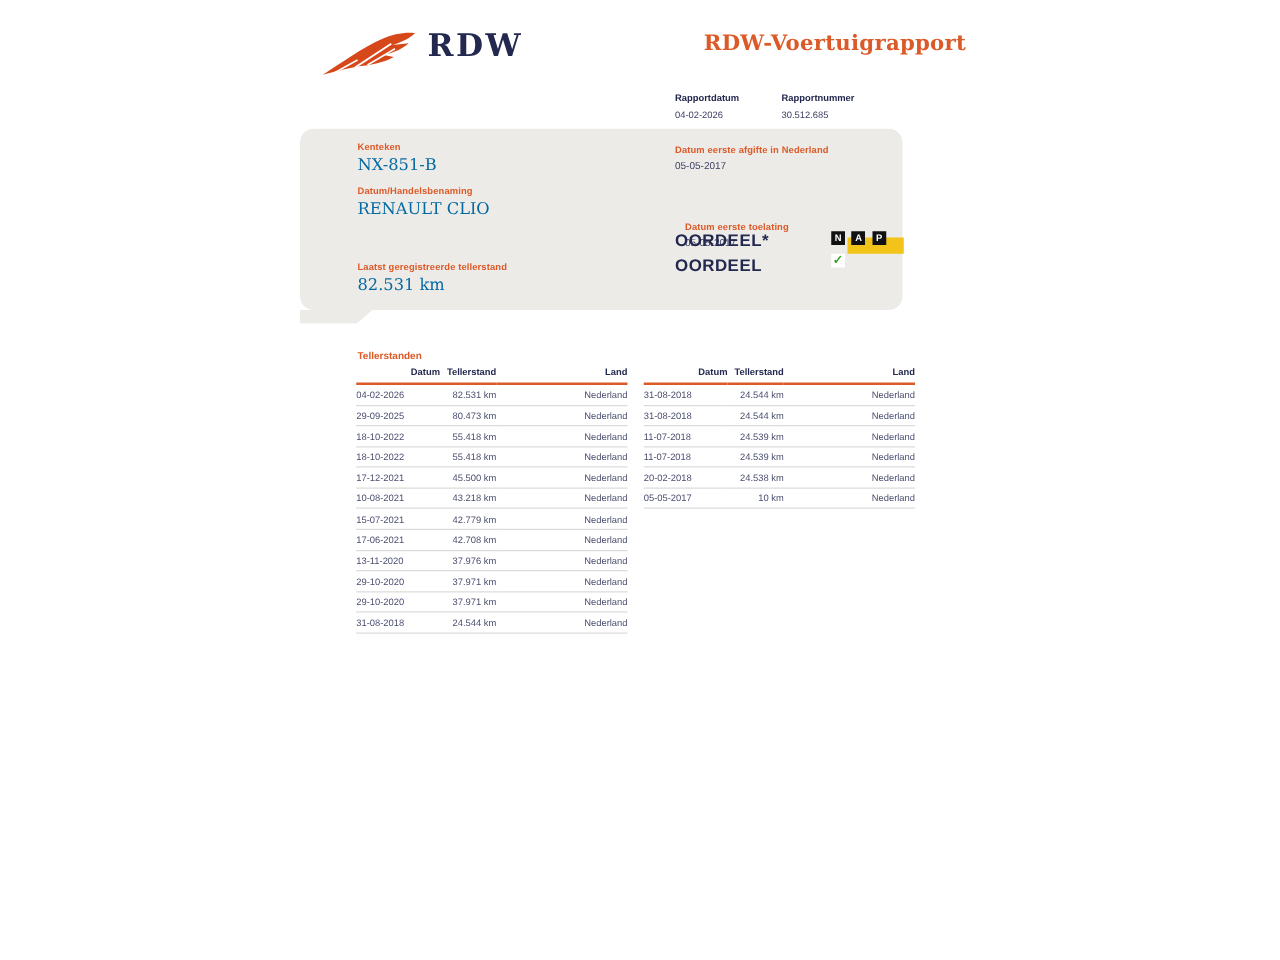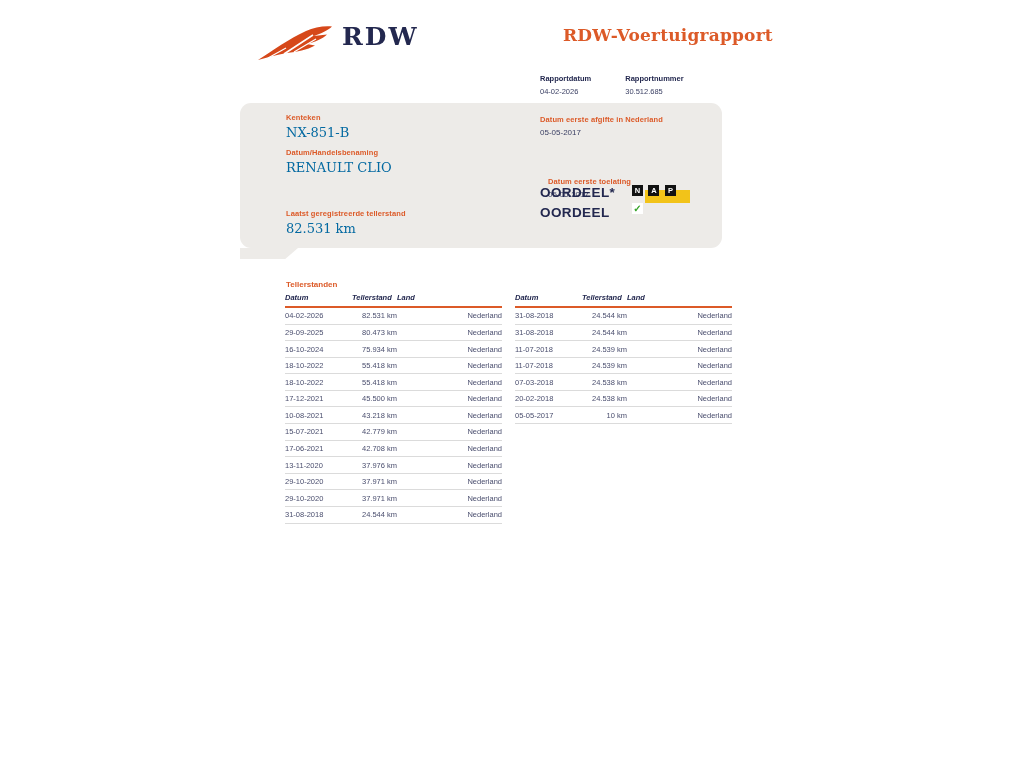--- a/index.html
+++ b/index.html
@@ -41,43 +41,43 @@
   .fld-value-serif {
     font-family:"DejaVu Serif", serif; font-size:13px; color:#0369a1; margin-top:3px;
   }
   .fld-value-sans { font-size:8px; color:#3A3F63; margin-top:4px; }
   .oordeel {
     position:absolute; left:300px; top:80px;
     font-size:13.5px; font-weight:bold; color:#23284F; line-height:20px;
     letter-spacing:0.4px;
   }
   
-  .nap { position:absolute; left:392px; top:82px; width:58px; height:20px; }
+  .nap { position:absolute; left:425px; top:82px; width:58px; height:20px; }
   .nap-shadow { position:absolute; left:13px; top:5px; width:45px; height:13px; background:#F2C319; }
   .nap-sq {
     position:relative; display:inline-block; width:11px; height:11px; background:#111111;
     color:#ffffff; font-size:7.5px; font-weight:bold; text-align:center; line-height:11px;
     margin-right:1px; vertical-align:top;
   }
   .nap-check {
     position:relative; display:inline-block; width:11px; height:11px; background:#ffffff;
     text-align:center; line-height:11px; font-size:10px; font-weight:bold; color:#35A326;
     vertical-align:top;
   }
   
   .section-title {
     position:absolute; left:286px; top:280px;
     font-size:8px; font-weight:bold; color:#DC5A28;
   }
   .tbl { position:absolute; top:291px; width:217px; border-collapse:collapse; table-layout:fixed; }
   .tbl-left  { left:285px; }
   .tbl-right { left:515px; }
   .tbl th {
-    font-size:7.5px; font-weight:bold; color:#23284F; text-align:left;
-    border-bottom:2px solid #DC5A28; padding:2px 0 4px 0;font-style:italic;
+    font-size:7.5px; font-weight:bold; color:#23284F; text-align:right;
+    border-bottom:2px solid #DC5A28; padding:2px 0 4px 0;
   }
   .tbl td {
     font-size:7.5px; color:#4A4E6E; border-bottom:1px solid #DBDBDB;
     padding:3.4px 0 3.2px 0; overflow:hidden; white-space:nowrap;
   }
   .c-datum { width:67px; }
   .c-tel   { width:45px; }
   td.c-tel { text-align:right; }
   .c-land  { text-align:right; }
   
@@ -177,25 +177,20 @@
           <td class="c-datum">04-02-2026</td>
           <td class="c-tel">82.531 km</td>
           <td class="c-land">Nederland</td>
         </tr>
         <tr>
           <td class="c-datum">29-09-2025</td>
           <td class="c-tel">80.473 km</td>
           <td class="c-land">Nederland</td>
         </tr>
         <tr>
-          <td class="c-datum">16-10-2024</td>
-          <td class="c-tel">75.934 km</td>
-          <td class="c-land">Nederland</td>
-        </tr>
-        <tr>
           <td class="c-datum">18-10-2022</td>
           <td class="c-tel">55.418 km</td>
           <td class="c-land">Nederland</td>
         </tr>
         <tr>
           <td class="c-datum">18-10-2022</td>
           <td class="c-tel">55.418 km</td>
           <td class="c-land">Nederland</td>
         </tr>
         <tr>
@@ -261,25 +256,20 @@
           <td class="c-land">Nederland</td>
         </tr>
         <tr>
           <td class="c-datum">11-07-2018</td>
           <td class="c-tel">24.539 km</td>
           <td class="c-land">Nederland</td>
         </tr>
         <tr>
           <td class="c-datum">11-07-2018</td>
           <td class="c-tel">24.539 km</td>
-          <td class="c-land">Nederland</td>
-        </tr>
-        <tr>
-          <td class="c-datum">07-03-2018</td>
-          <td class="c-tel">24.538 km</td>
           <td class="c-land">Nederland</td>
         </tr>
         <tr>
           <td class="c-datum">20-02-2018</td>
           <td class="c-tel">24.538 km</td>
           <td class="c-land">Nederland</td>
         </tr>
         <tr>
           <td class="c-datum">05-05-2017</td>
           <td class="c-tel">10 km</td>

